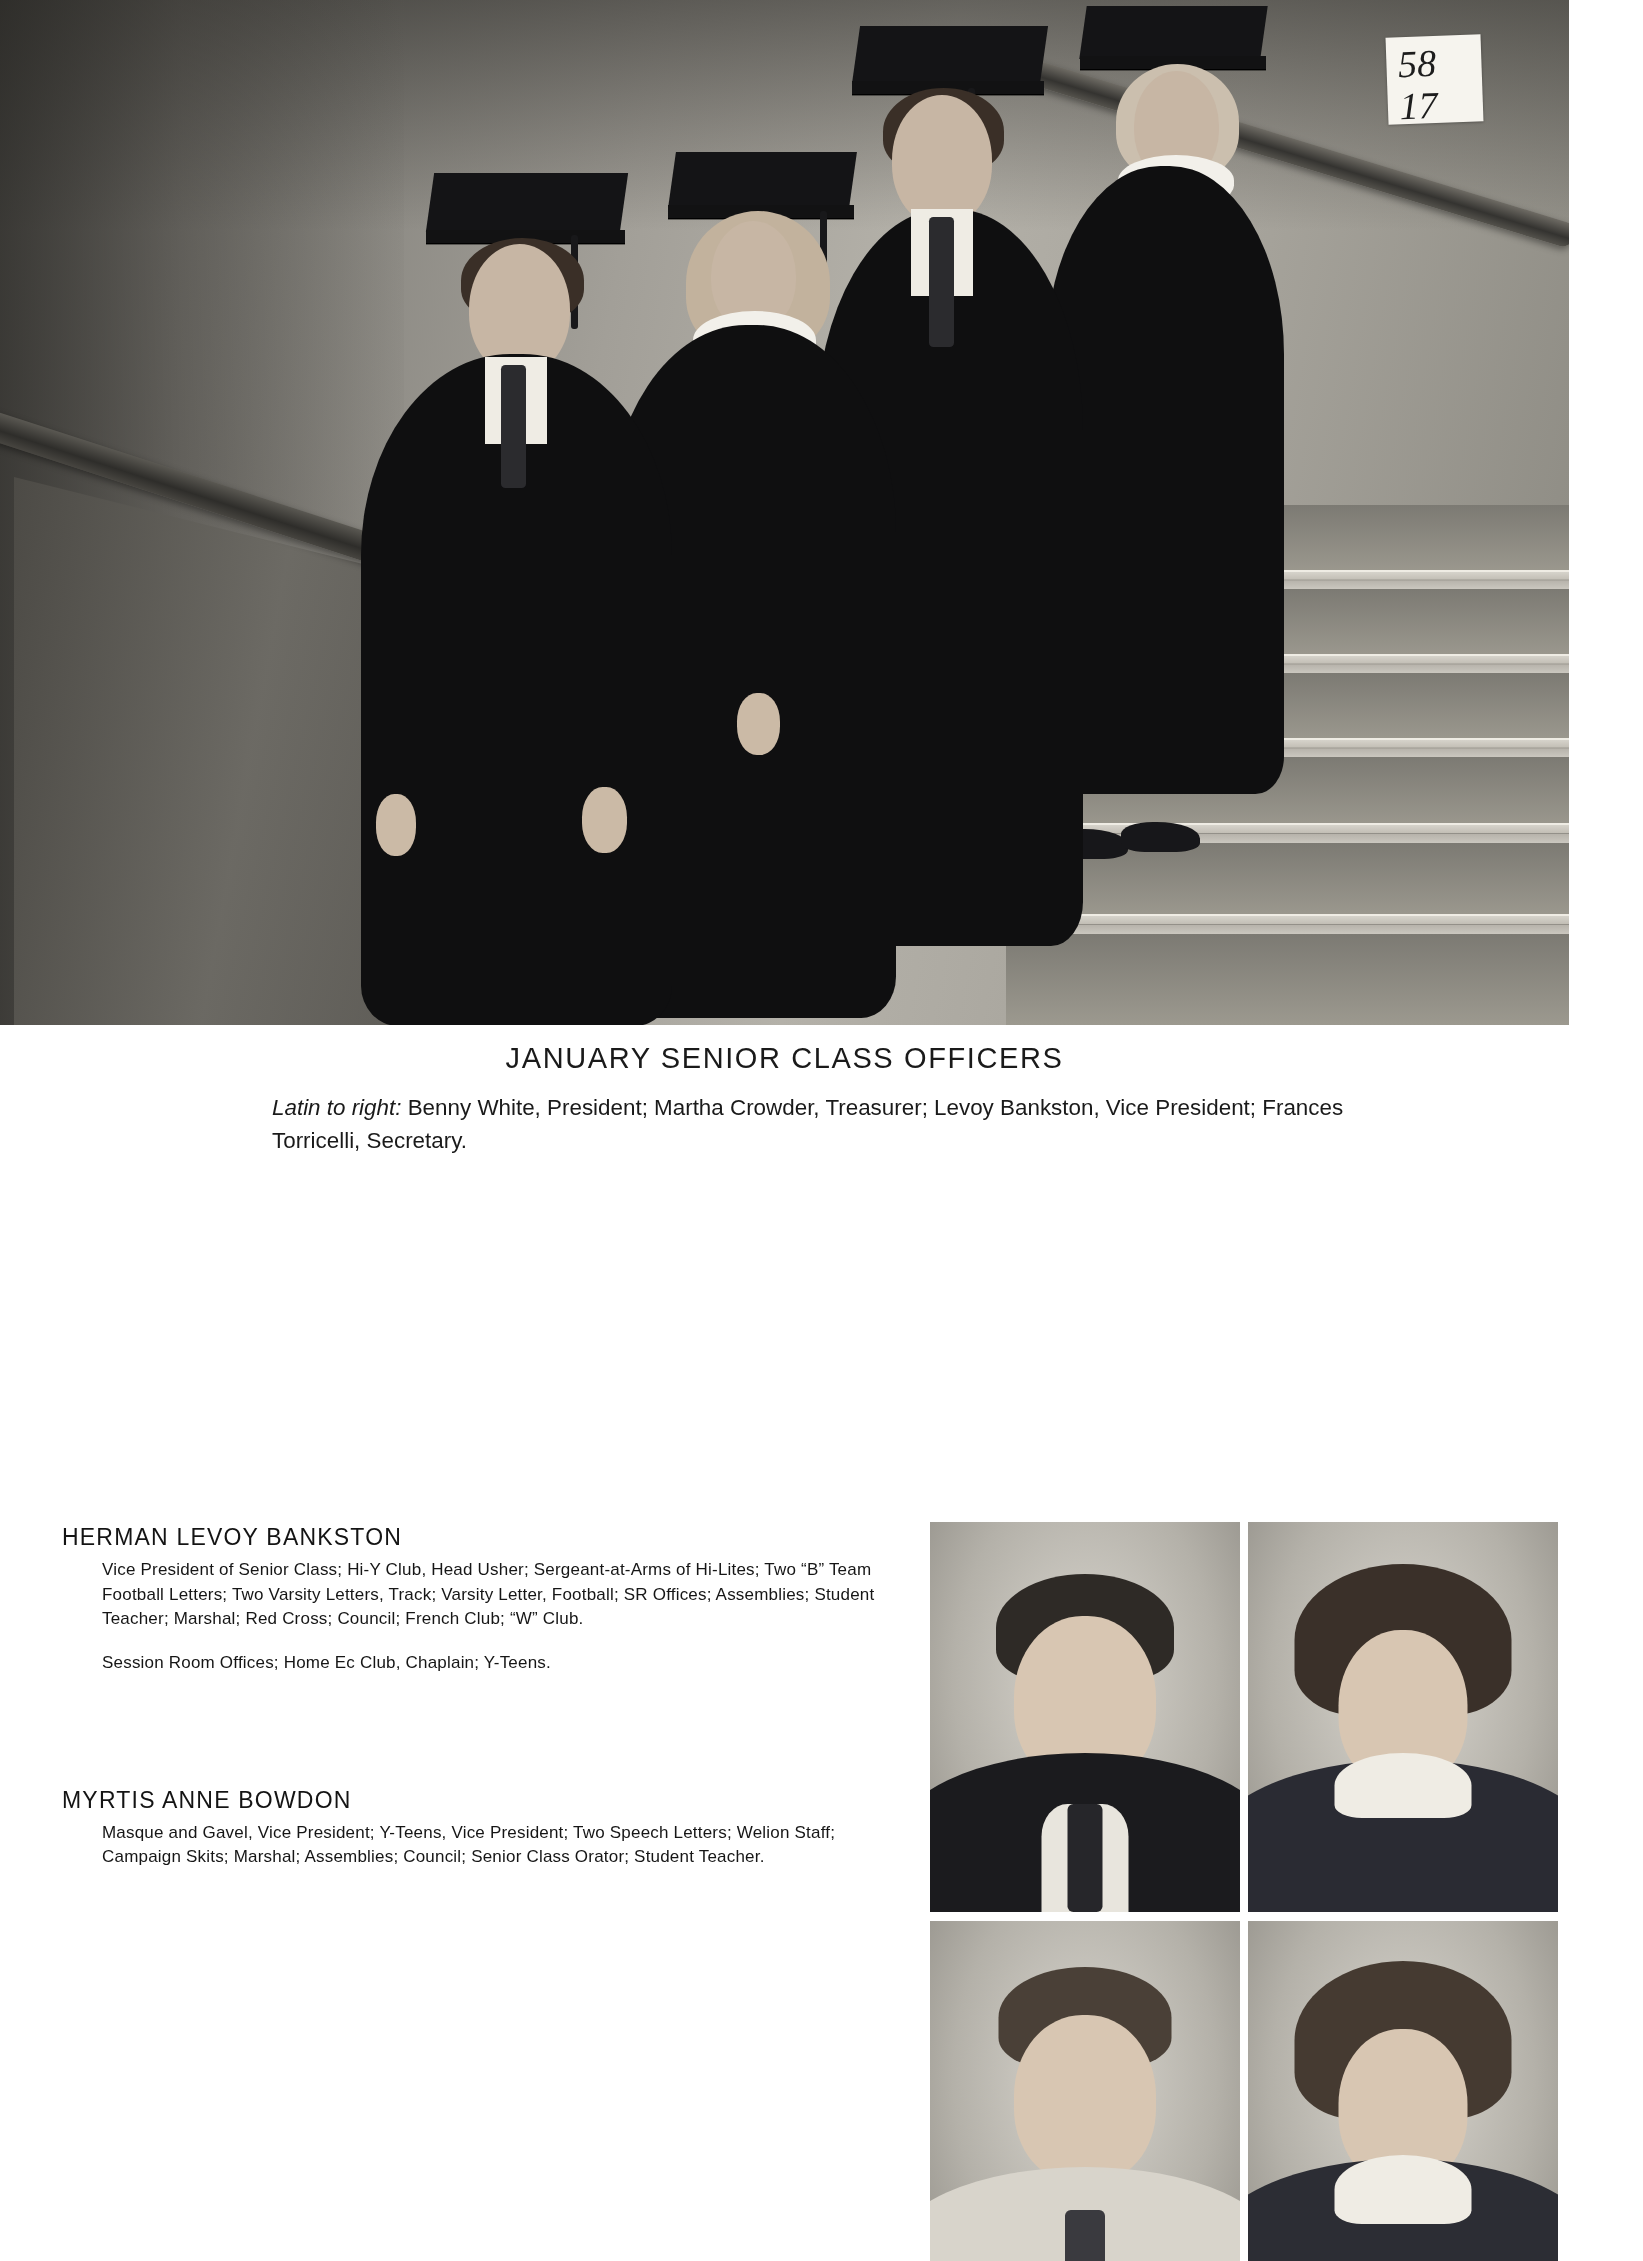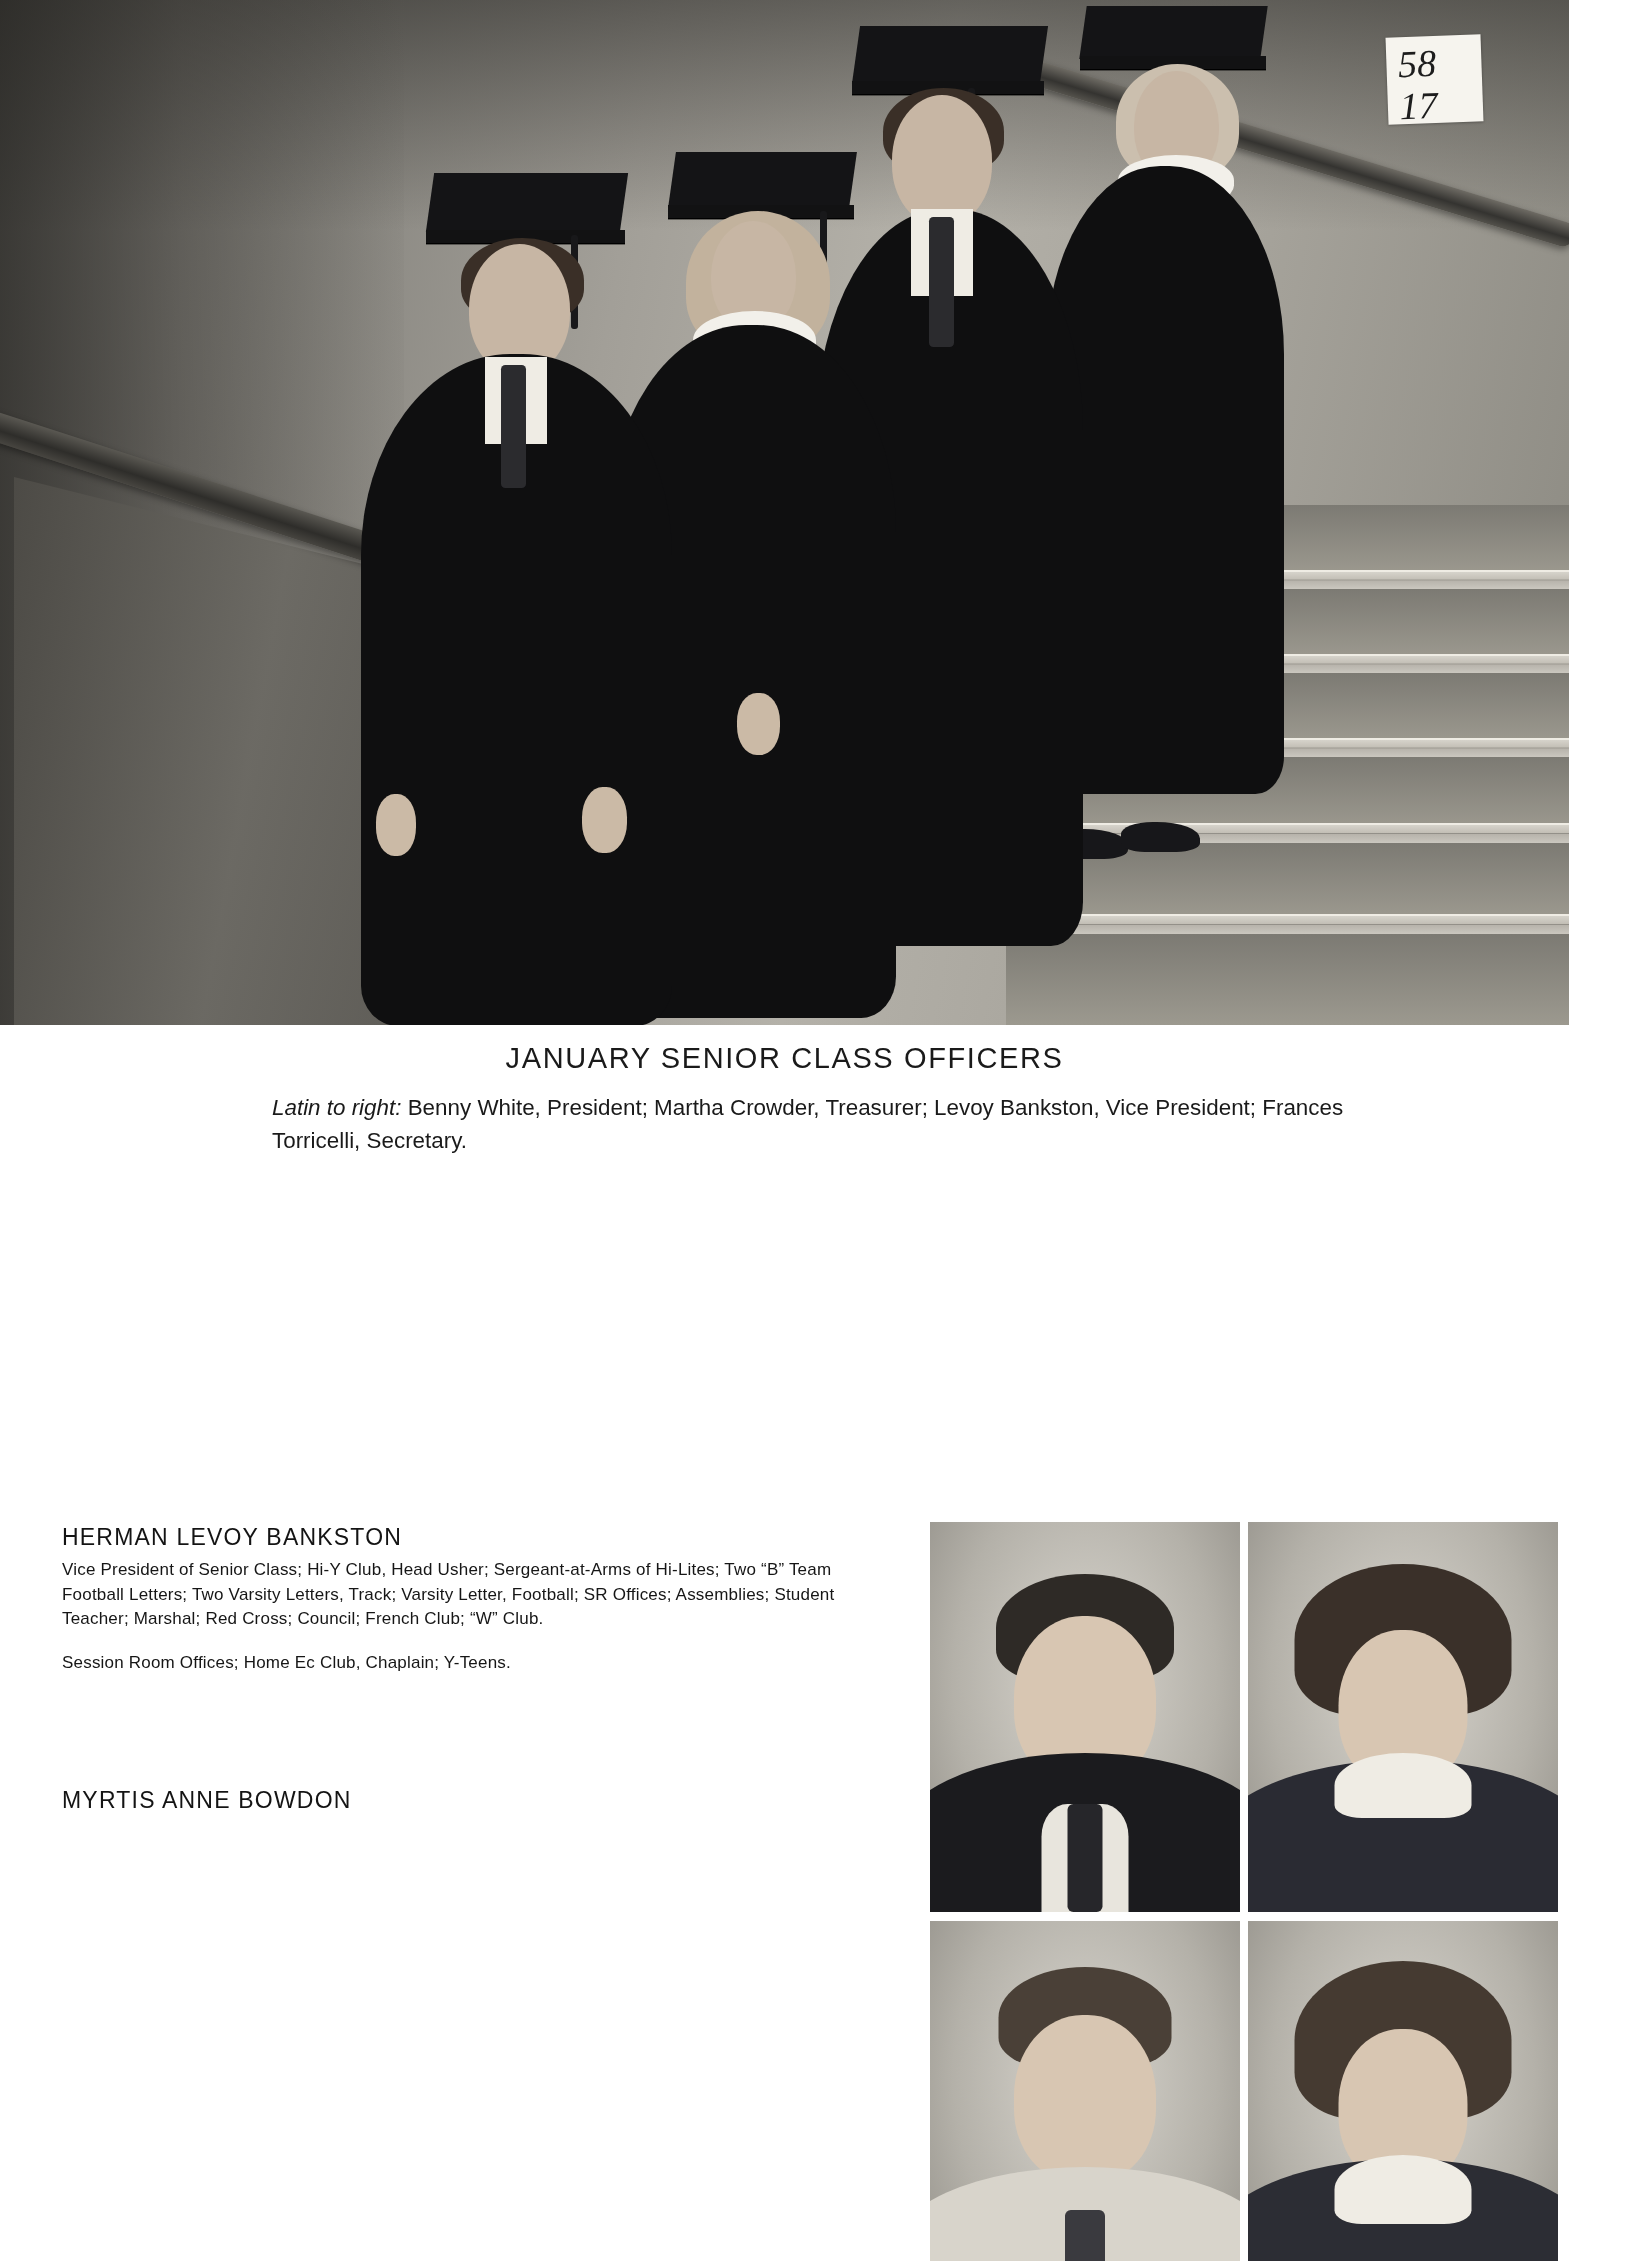--- a/index.html
+++ b/index.html
@@ -206,20 +206,21 @@
     color: #141414;
     margin-bottom: 7.2px;
     font-weight: 400;
   }
   .entry-body {
     font-size: 17px;
     line-height: 24.6px;
     letter-spacing: 0.2px;
     color: #161616;
     max-width: 834px;
+    margin-left: 40px;
   }
   .entry-gap-small { height: 19px; }
   .entry-gap-large { height: 92px; }
 
   
   .portrait-grid {
     position: absolute;
     left: 930px;
     top: 1522px;
     width: 628px;
@@ -383,20 +384,21 @@
 
   <div class="entry-gap-large"></div>
 
   <div class="entry">
   </div>
 
   <div class="entry-gap-small"></div>
 
   <div class="entry">
     <div class="entry-name">MYRTIS ANNE BOWDON</div>
+    <div class="entry-body">Masque and Gavel, Vice President; Y-Teens, Vice President; Two Speech Letters; Welion Staff; Campaign Skits; Marshal; Assemblies; Council; Senior Class Orator; Student Teacher.</div>
   </div>
 
 </div>
 
 <div class="portrait-grid">
 
   <div class="portrait-row">
     <div class="portrait">
       <div class="bg"></div>
       <div class="hairmass" style="width:178px;height:108px;background:#2e2a26;"></div>

